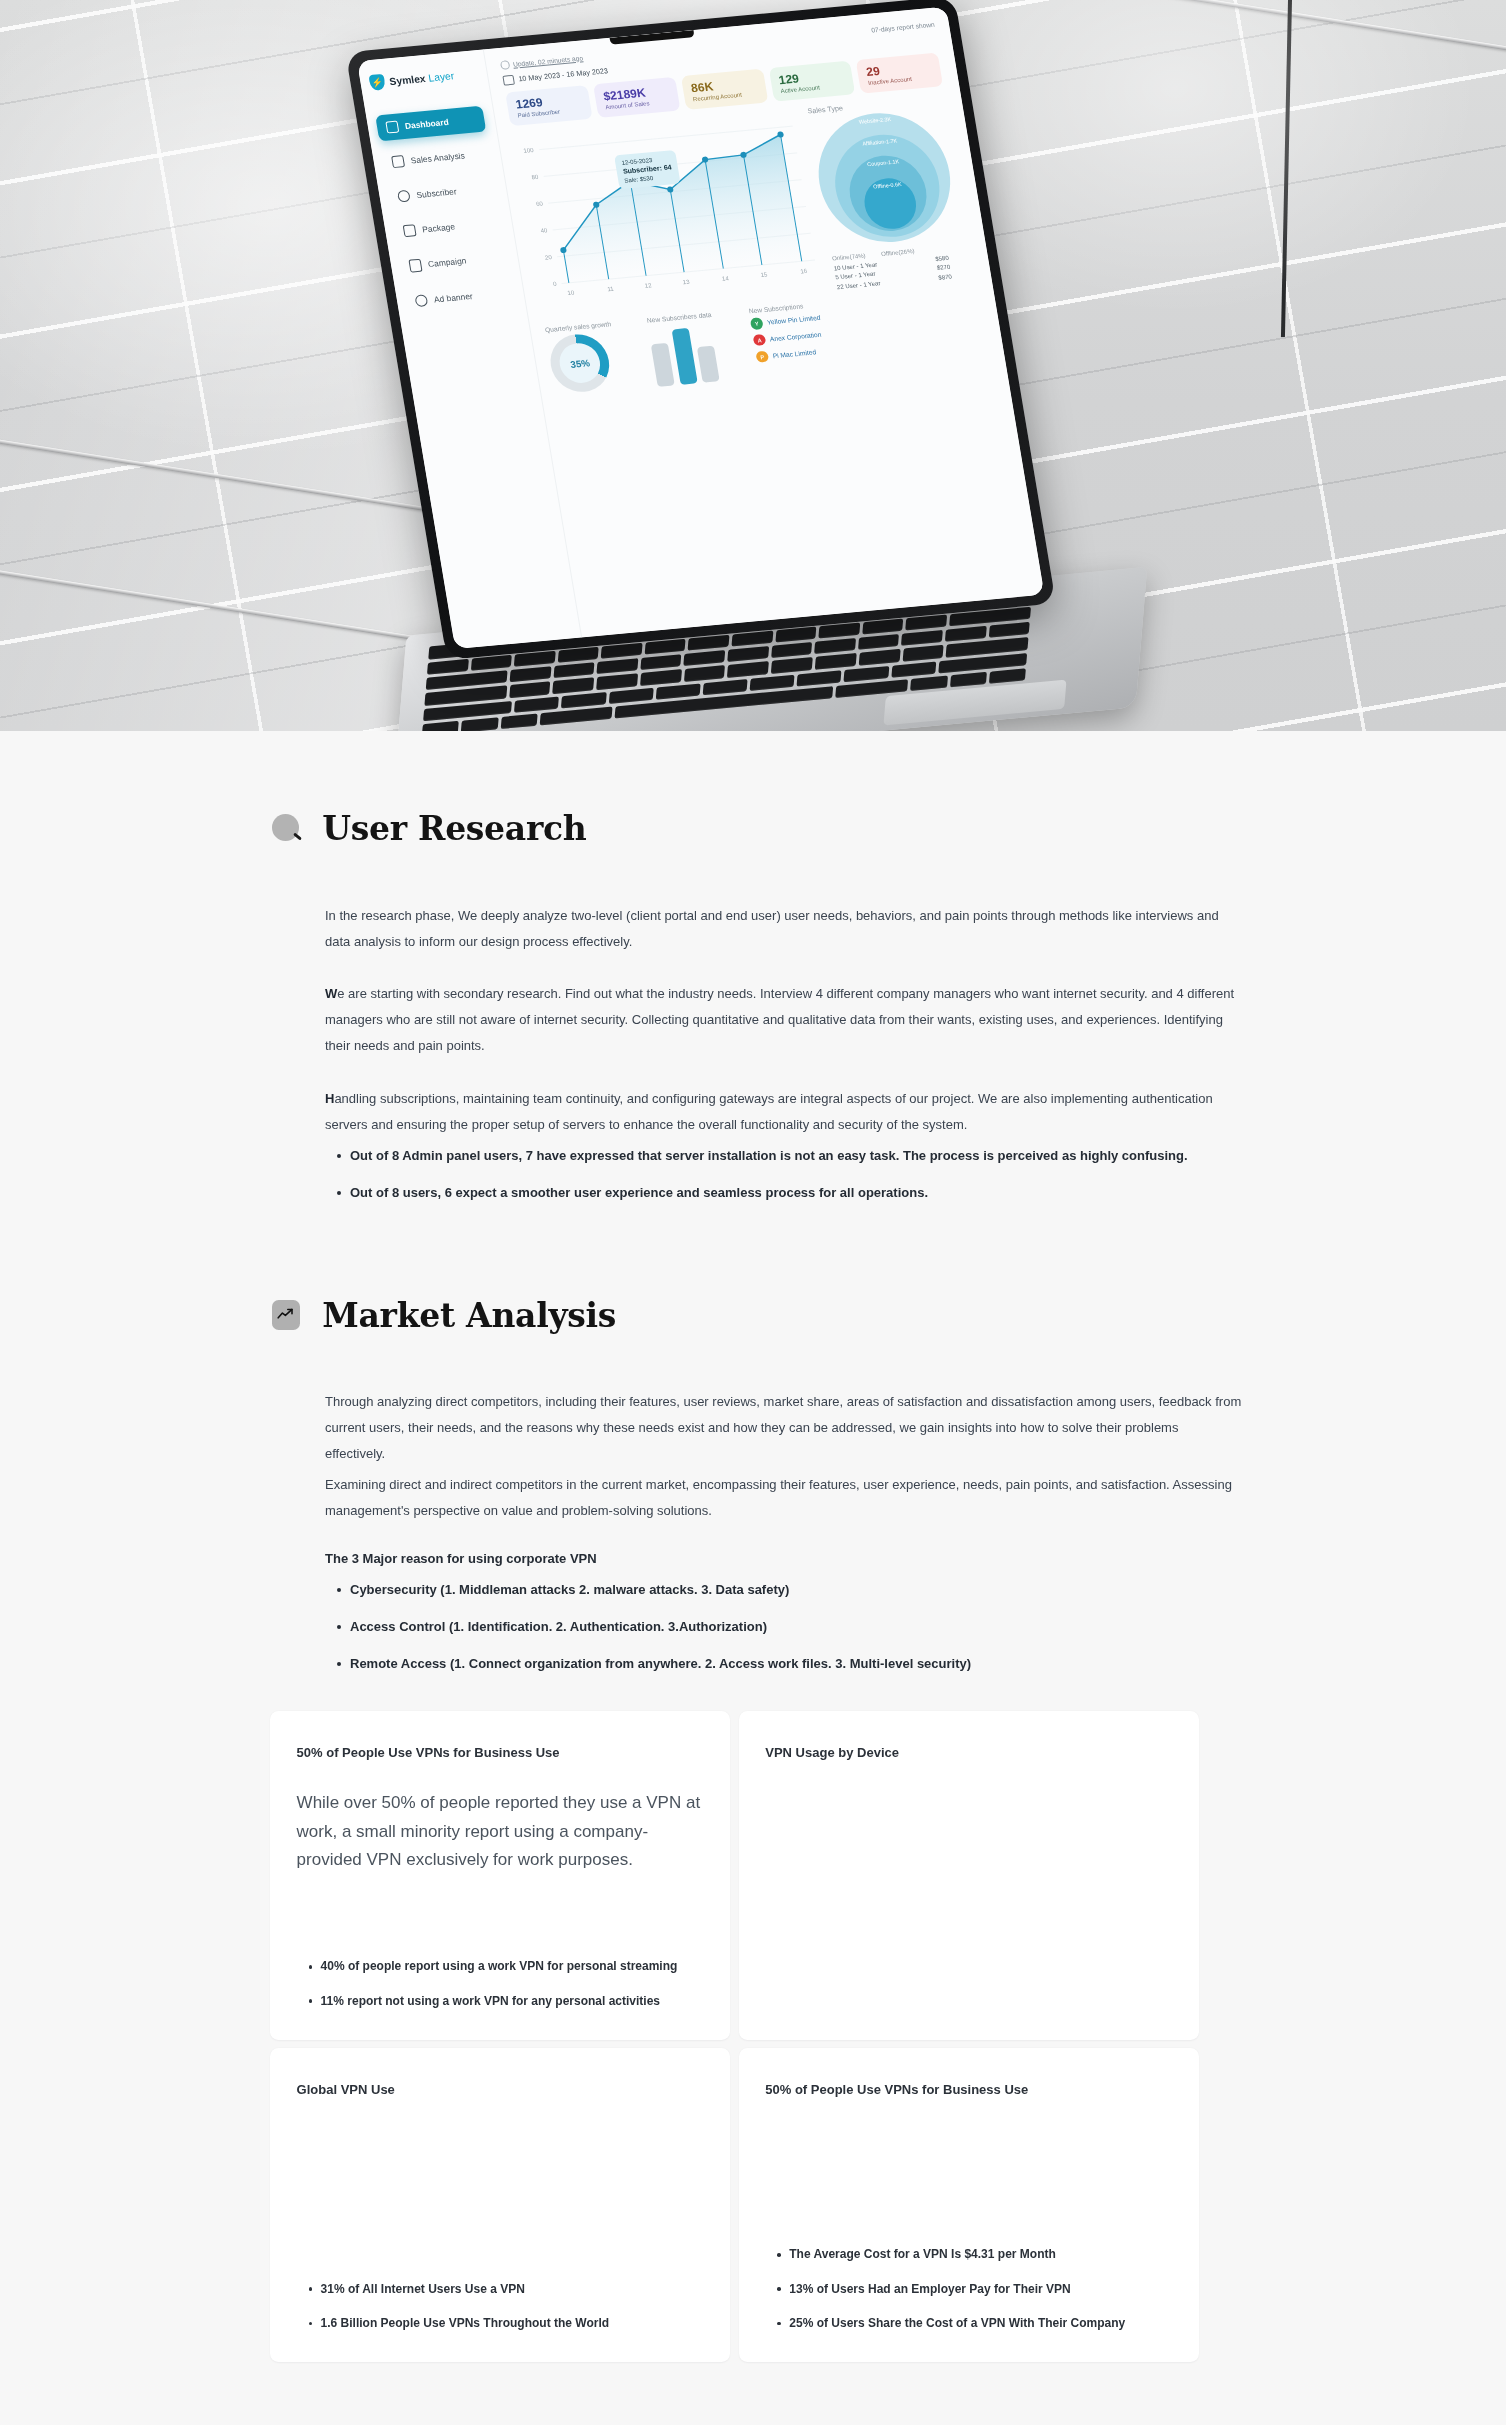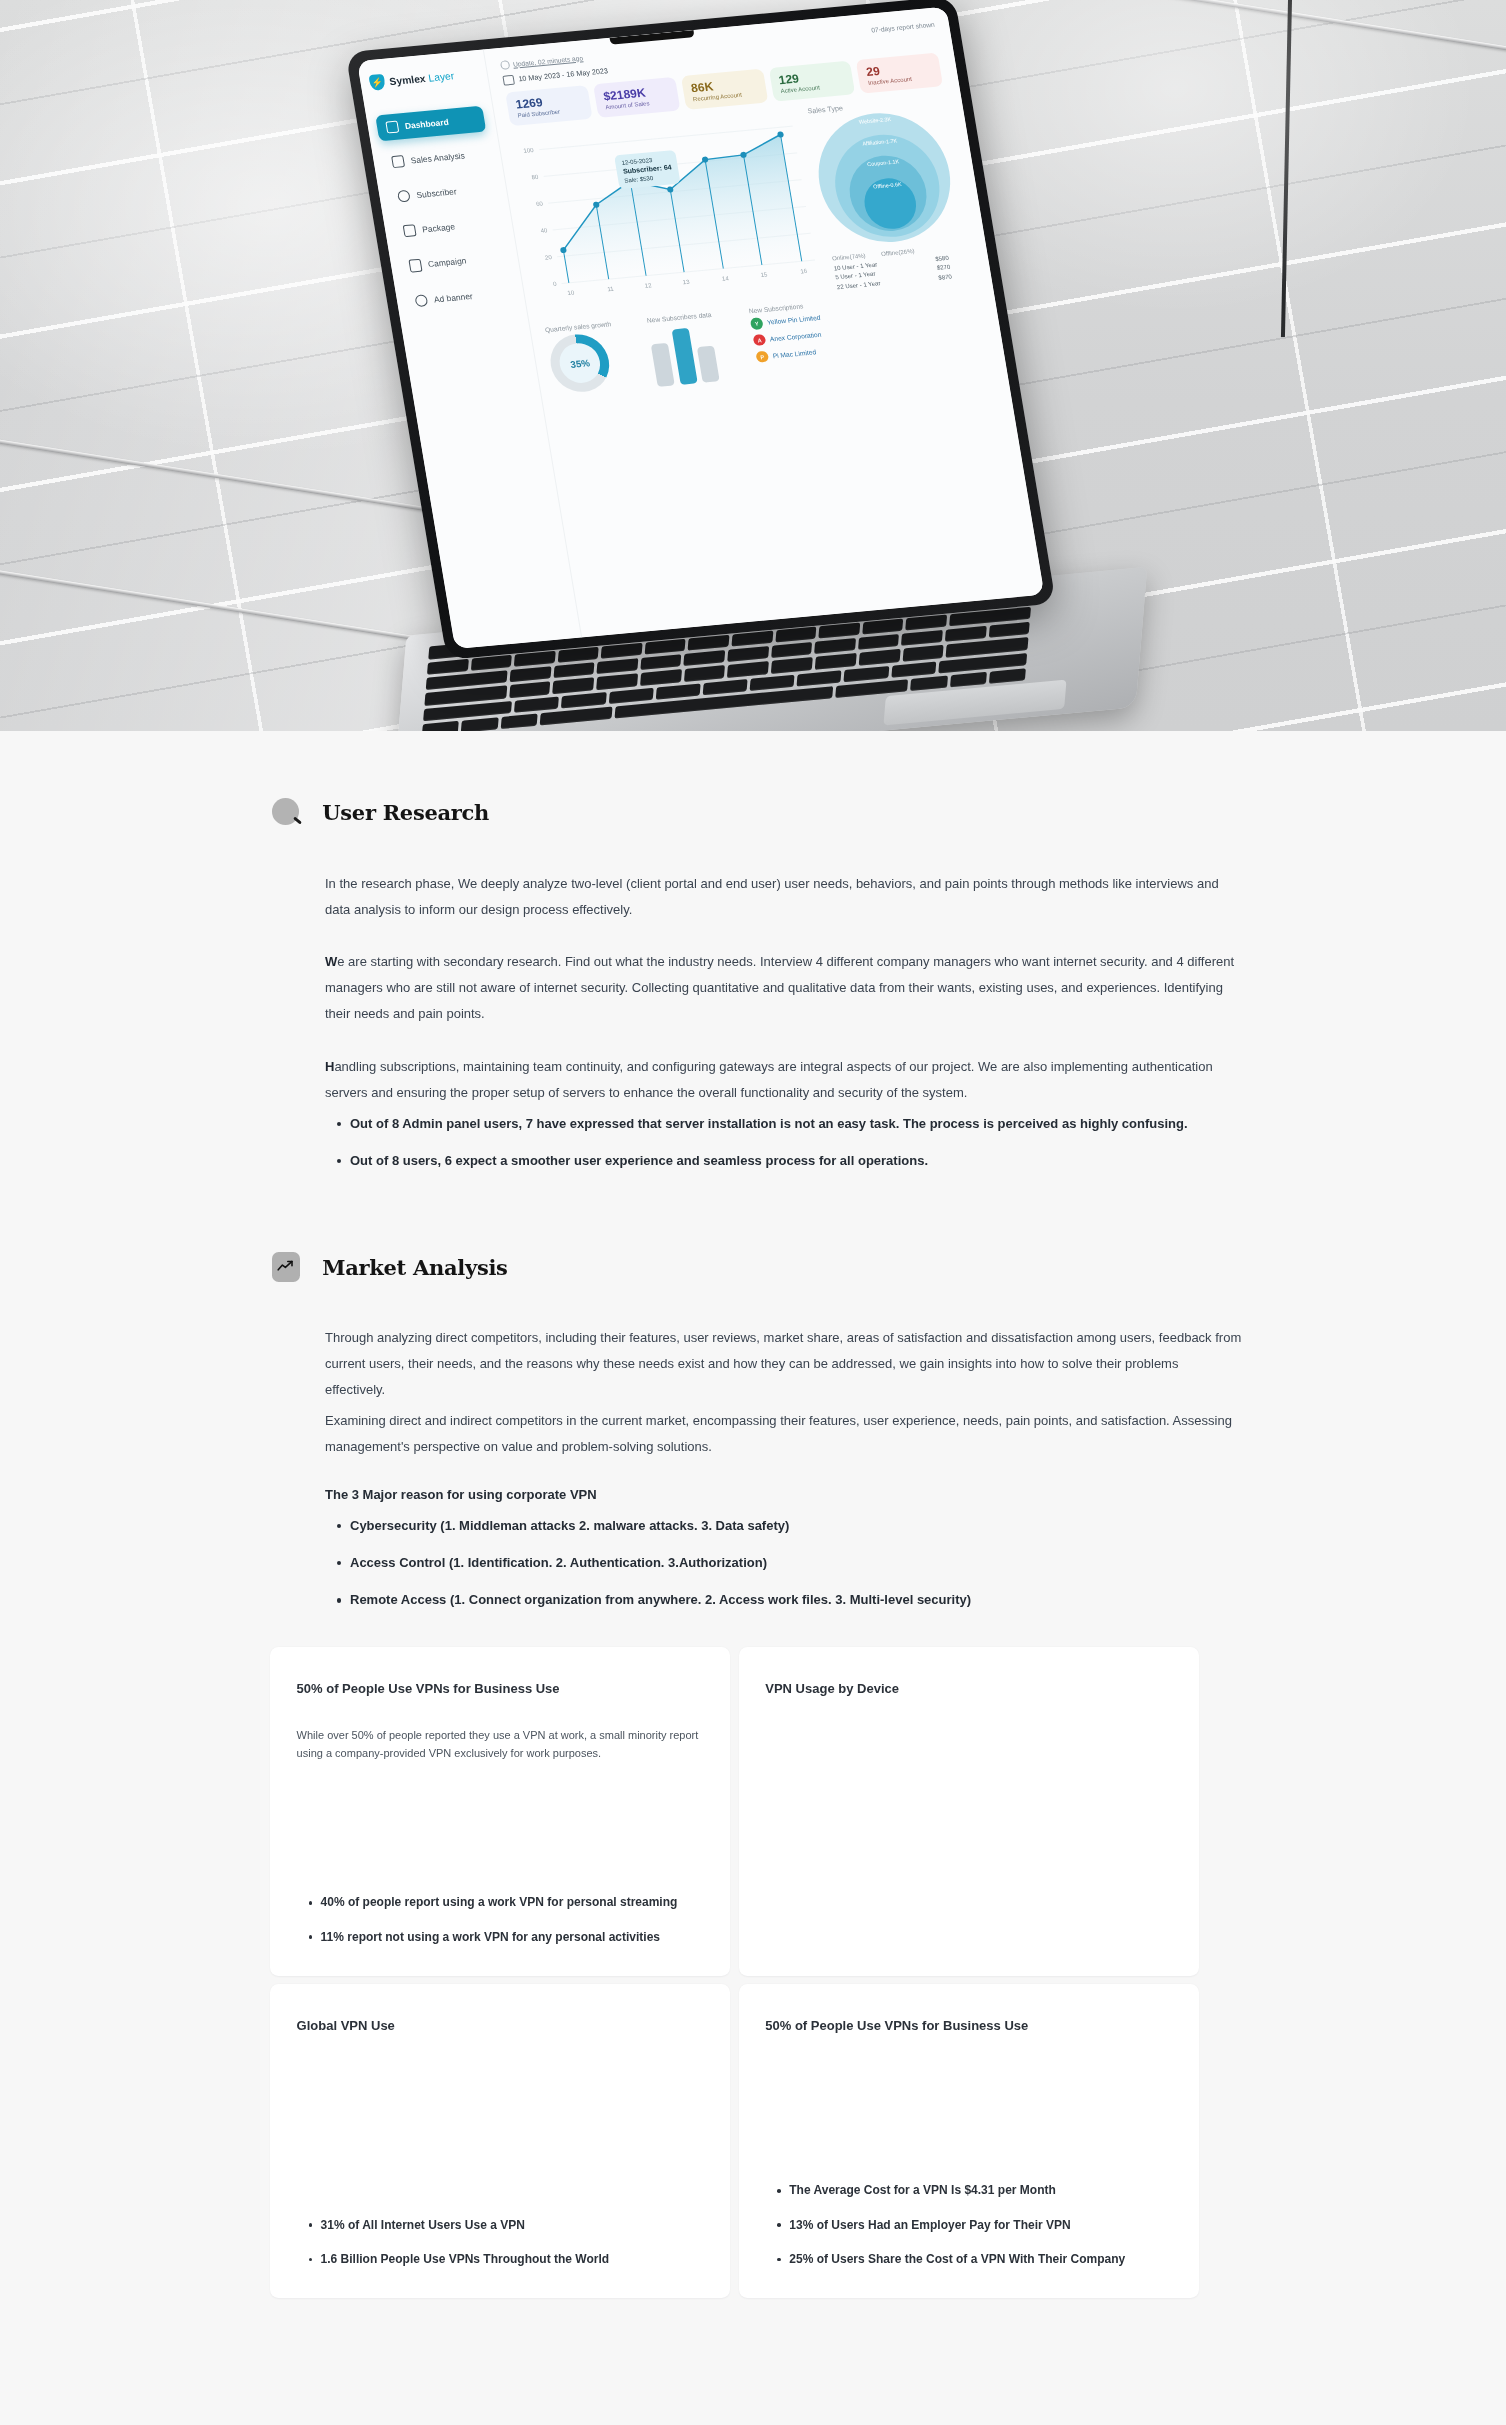--- a/index.html
+++ b/index.html
@@ -322,21 +322,21 @@
   
   .ico-trend .plate {
     position: absolute; left: 2.4px; top: 1.2px;
     width: 28px; height: 30px; border-radius: 6.6px;
     background: #b0b0b0;
   }
   .ico-trend svg { position:absolute; left:7.2px; top:8.4px; }
 
   .sec-title {
     font-family: "DejaVu Serif", serif;
-    font-size: 21px;
+    font-size: 33px;
     font-weight: 700;
     color: #141414;
     letter-spacing: -0.3px;
     line-height: 1;
   }
 
   .body-col { margin-left: 61px; max-width: 929px; }
   p.para {
     font-size: 13px;
     line-height: 2.0;
@@ -398,21 +398,21 @@
   }
   .card.short { min-height: 314px; justify-content: space-between; }
   .card-title {
     font-size: 13px;
     font-weight: 700;
     color: #2b3139;
     margin: 0 0 0 0;
     line-height: 1.3;
   }
   .card-desc {
-    font-size: 11px;
+    font-size: 17px;
     line-height: 1.65;
     color: #4b545e;
     margin: 28px 0 0 0;
   }
   .card-spacer { flex: 1 1 auto; min-height: 18px; }
   ul.clist {
     margin: 0;
     padding-left: 24px;
     list-style: none;
   }

